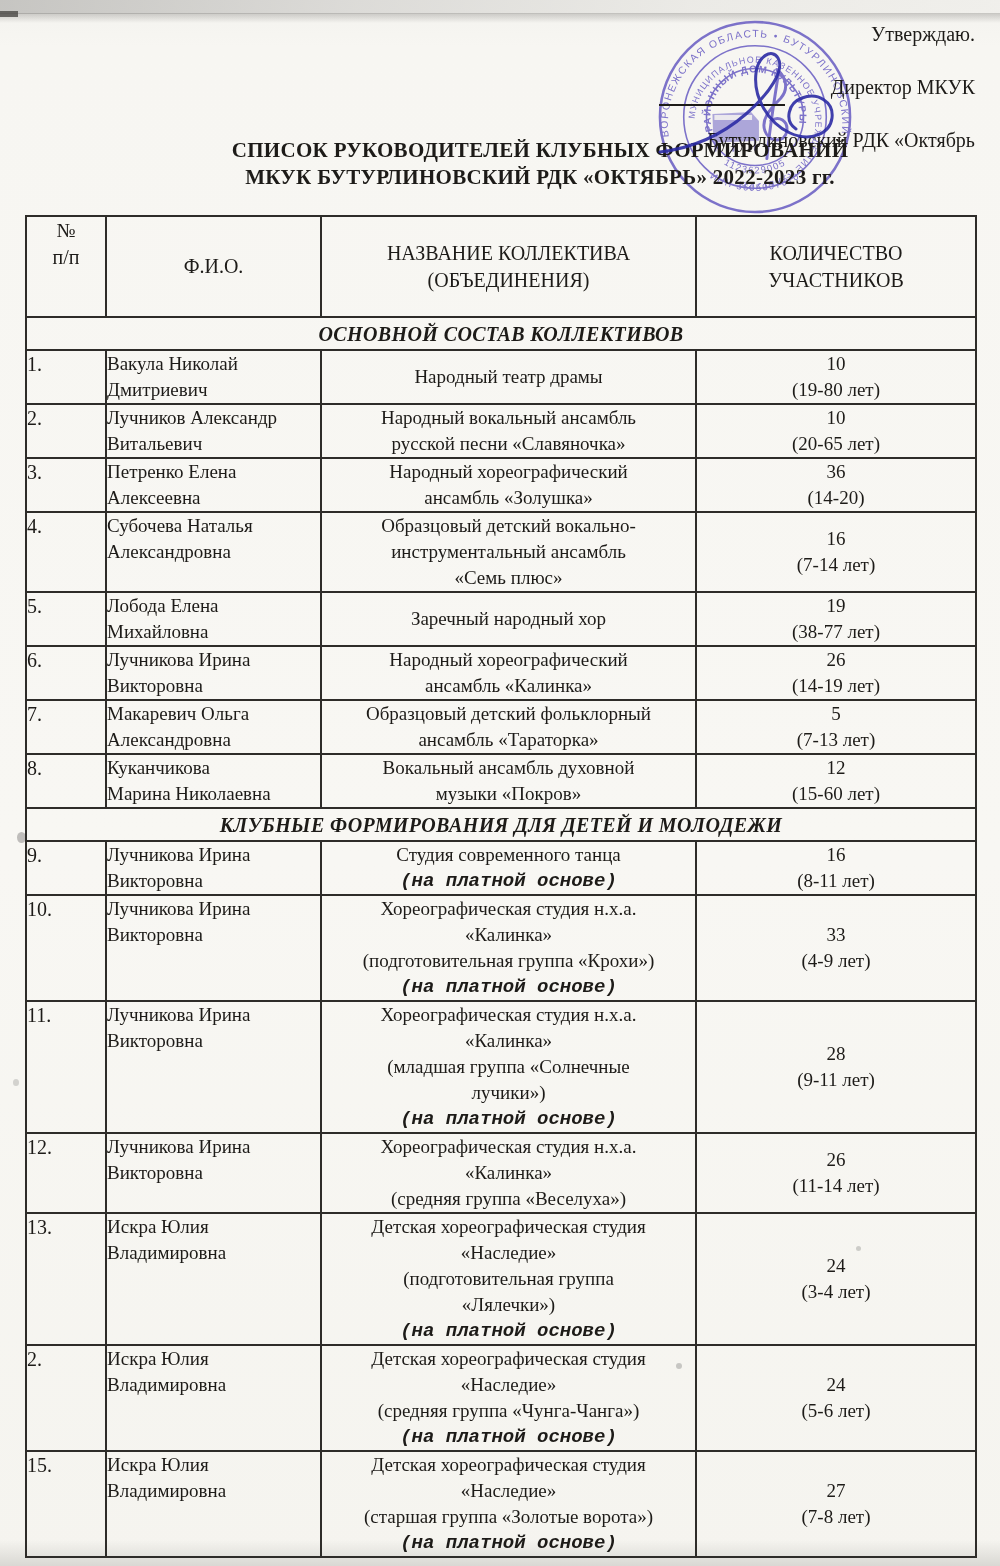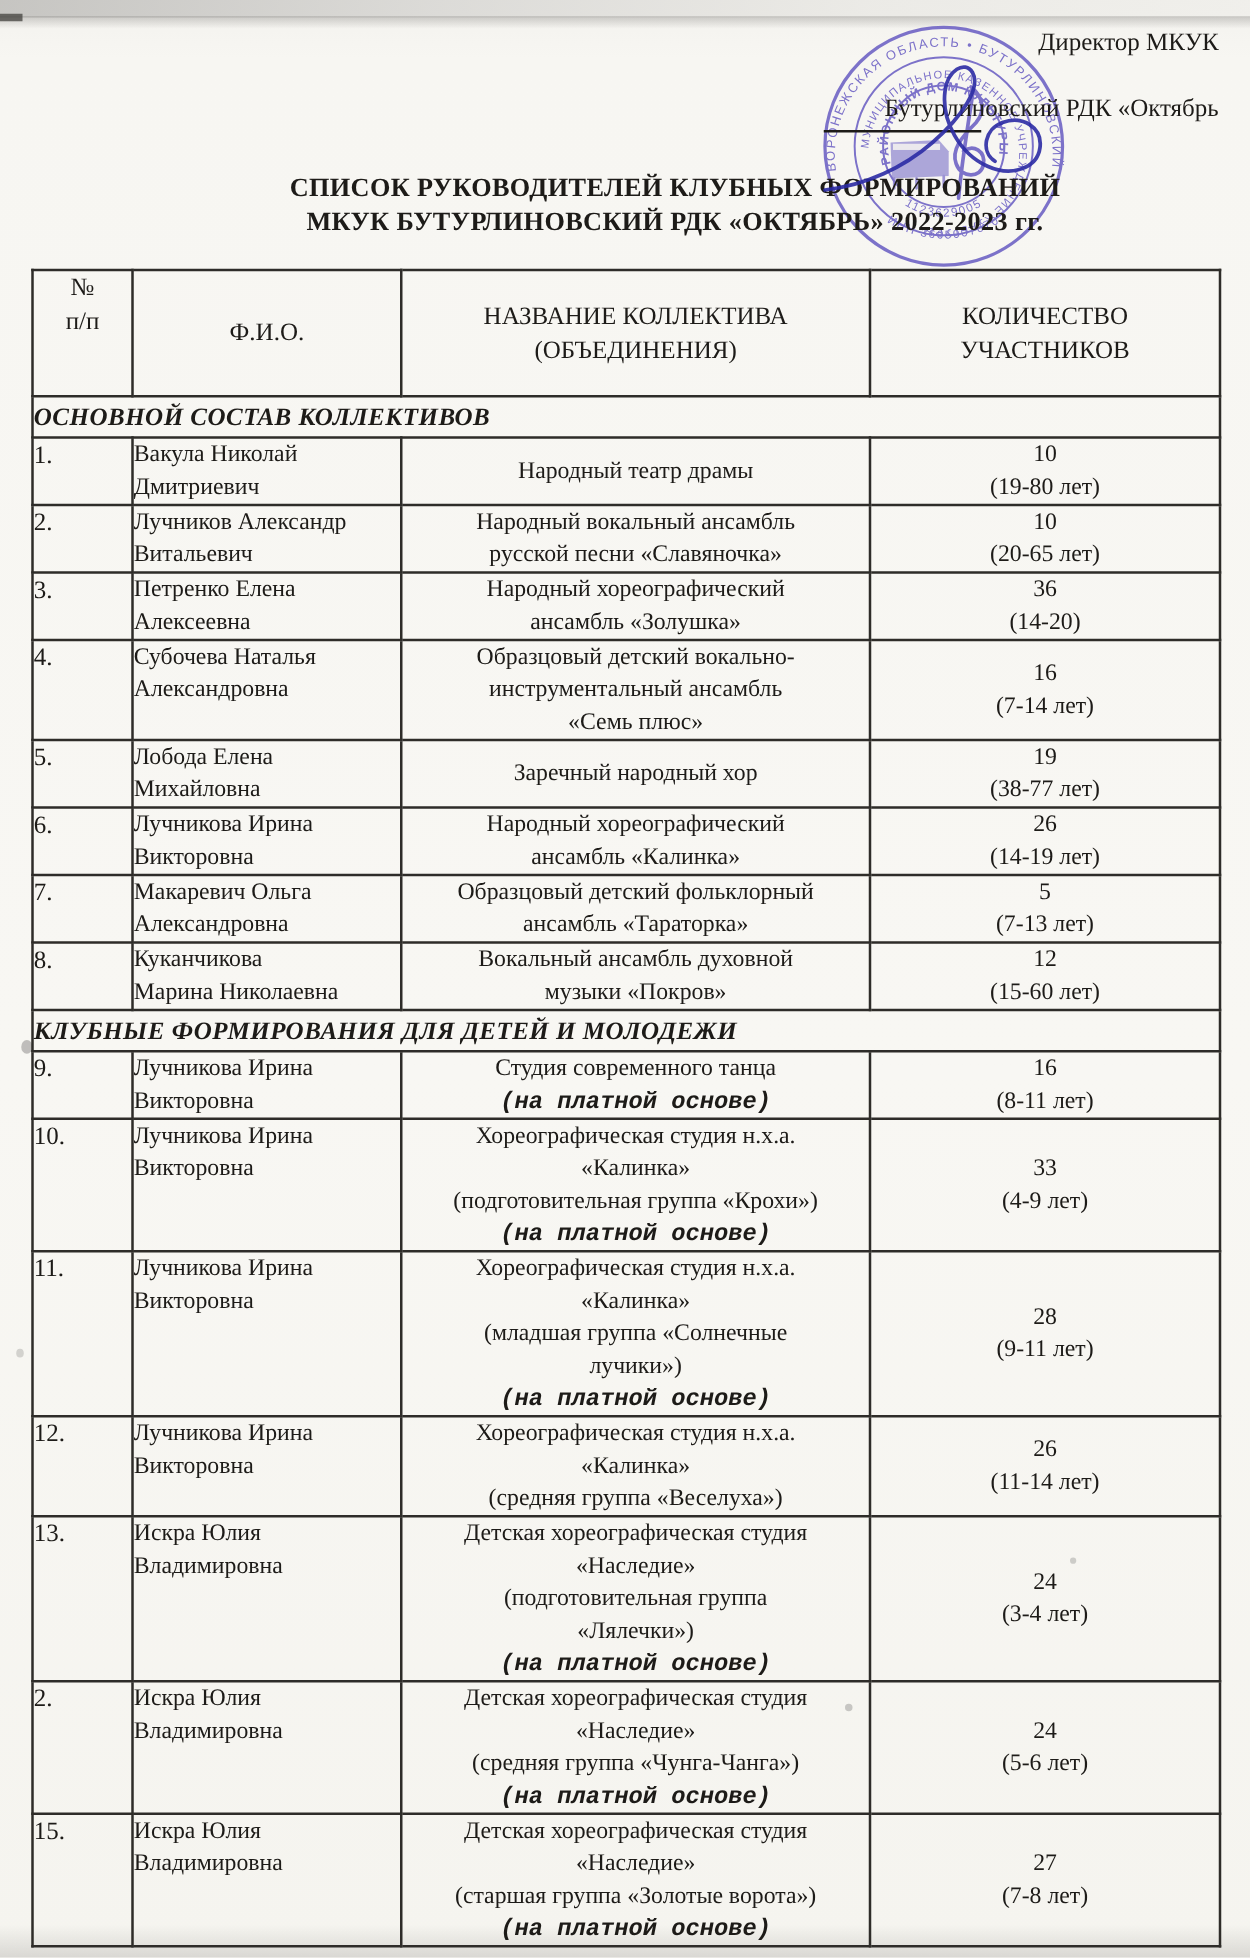--- a/index.html
+++ b/index.html
@@ -72,21 +72,21 @@
   }
   th{font-size:20px;line-height:27px;text-align:center;vertical-align:middle;height:99px;}
   th.h-no{vertical-align:top;padding-top:10px;}
   td{font-size:19px;line-height:26px;color:var(--ink);}
   td.num{vertical-align:top;text-align:left;padding:1px 0 0 16px;font-size:20px;}
   td.fio{vertical-align:top;padding-top:1px;}
   td.coll{vertical-align:middle;text-align:center;padding:1px 2px;}
   td.cnt{vertical-align:middle;text-align:center;margin-top:28px;}
   .paid-note{font-style:italic;font-weight:bold;font-family:Liberation Mono, monospace;}
   tr.section-row td{
-    height:31px;text-align:left;vertical-align:middle;
+    height:31px;text-align:center;vertical-align:middle;
     font-weight:bold;font-style:italic;font-size:20px;letter-spacing:.4px;
   }
 </style>
 </head>
 <body>
 
 <div class="page">
 
   <div class="scan-top"></div>
   <div class="scan-top-fade"></div>
@@ -131,20 +131,21 @@
     </g>
 
     <path class="art" stroke-width="3" d="M122,52 C132,60 134,72 126,81 C114,93 106,103 110,114 C114,126 130,126 132,115 C134,104 124,98 116,104 M124,54 C120,80 114,116 112,142"></path>
   </svg>
 
   <svg class="signature" viewBox="0 0 230 170">
     <path d="M12,122 C45,118 75,104 98,84 C122,63 137,40 130,28 C124,18 110,26 108,43 C105,67 120,93 142,103 C162,112 182,104 184,88 C186,72 170,62 154,68 C140,73 136,91 148,99"></path>
   </svg>
 
   <div class="approval">
+    <div>Утверждаю.</div>
     <div>Директор МКУК</div>
     <div>Бутурлиновский РДК «Октябрь</div>
   </div>
   <div class="sig-line"></div>
 
   <div class="title">
     <div>СПИСОК РУКОВОДИТЕЛЕЙ КЛУБНЫХ ФОРМИРОВАНИЙ</div>
     <div>МКУК БУТУРЛИНОВСКИЙ РДК «ОКТЯБРЬ» 2022-2023 гг.</div>
   </div>
 

